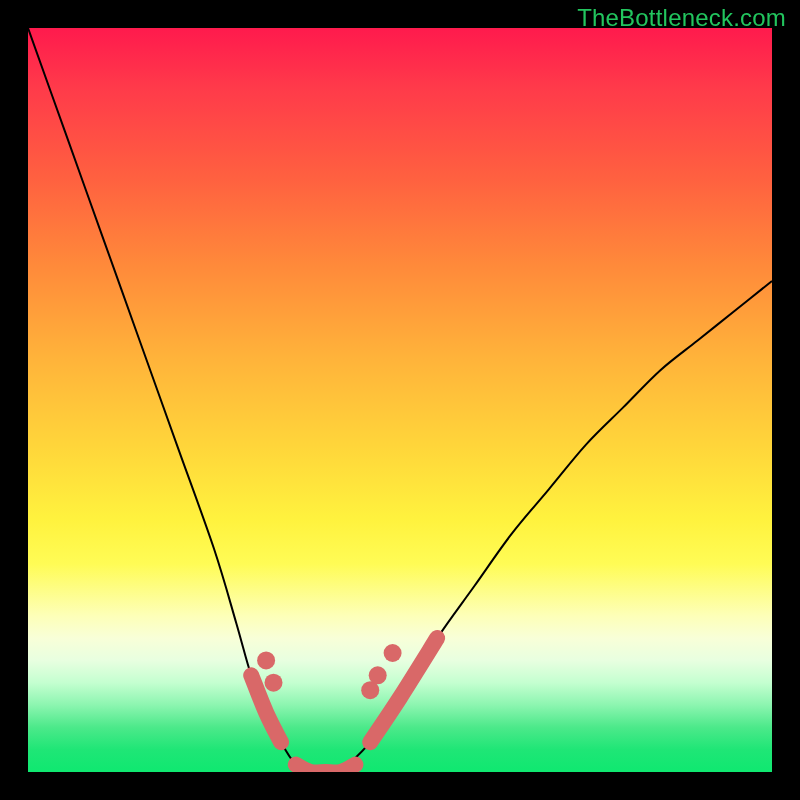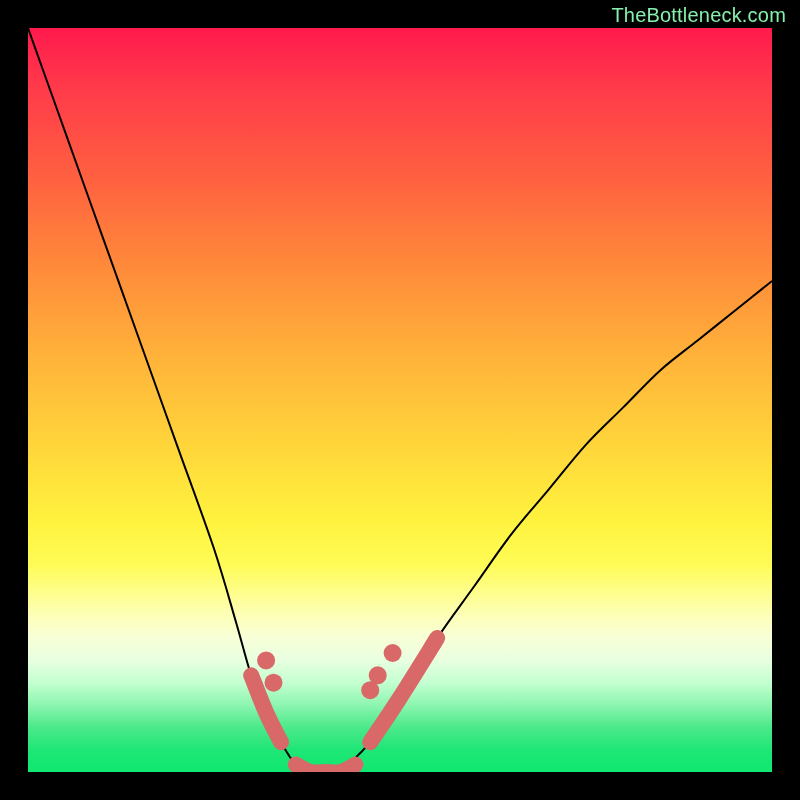--- a/index.html
+++ b/index.html
@@ -43,22 +43,22 @@
         #8cf5b0 91%,
         #4ce98a 94%,
         #1fe676 97%,
         #0fe870 100%
       );
   }
   .watermark {
     position: absolute;
     top: 4px;
     right: 14px;
-    color: #86efac;
-    font-size: 20px;
+    color: #22c55e;
+    font-size: 24px;
     letter-spacing: 0.2px;
     z-index: 5;
   }
   svg.curves {
     position: absolute;
     top: 0;
     left: 0;
     width: 744px;
     height: 744px;
   }

